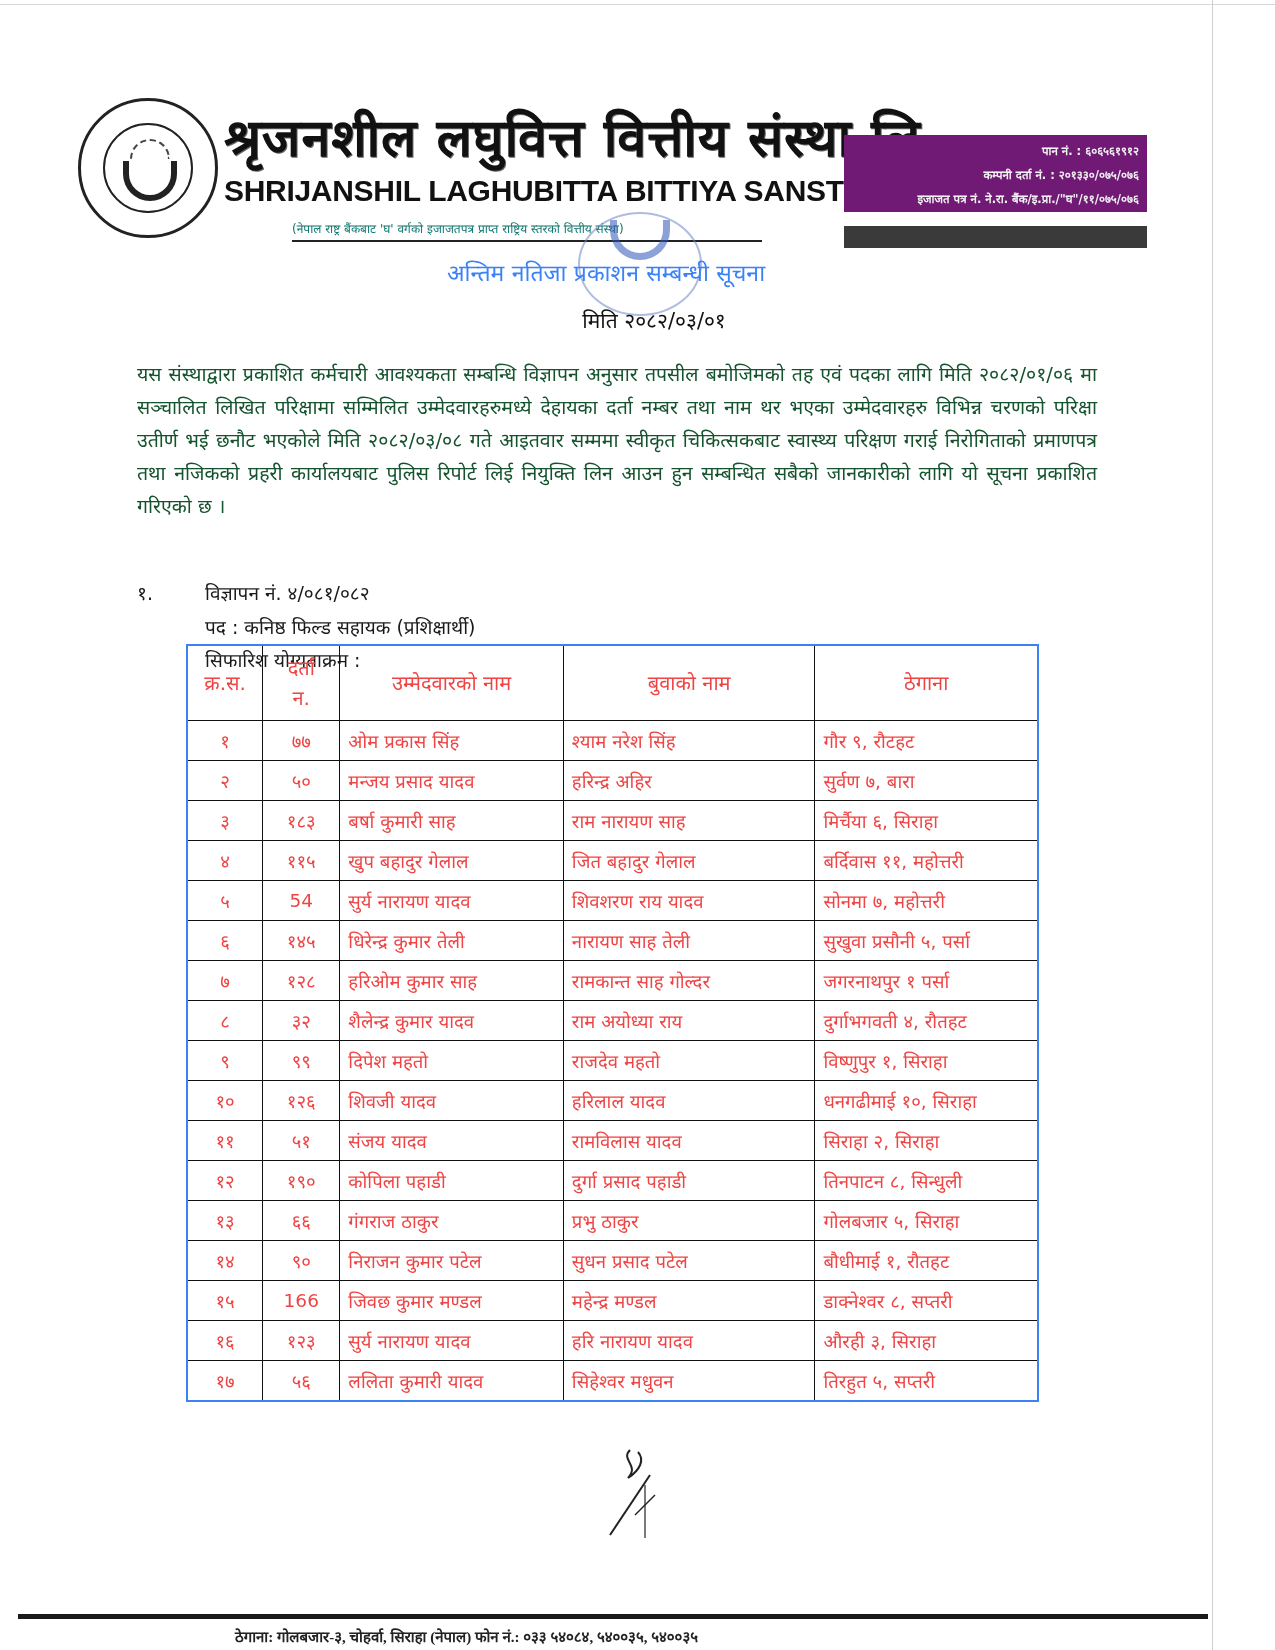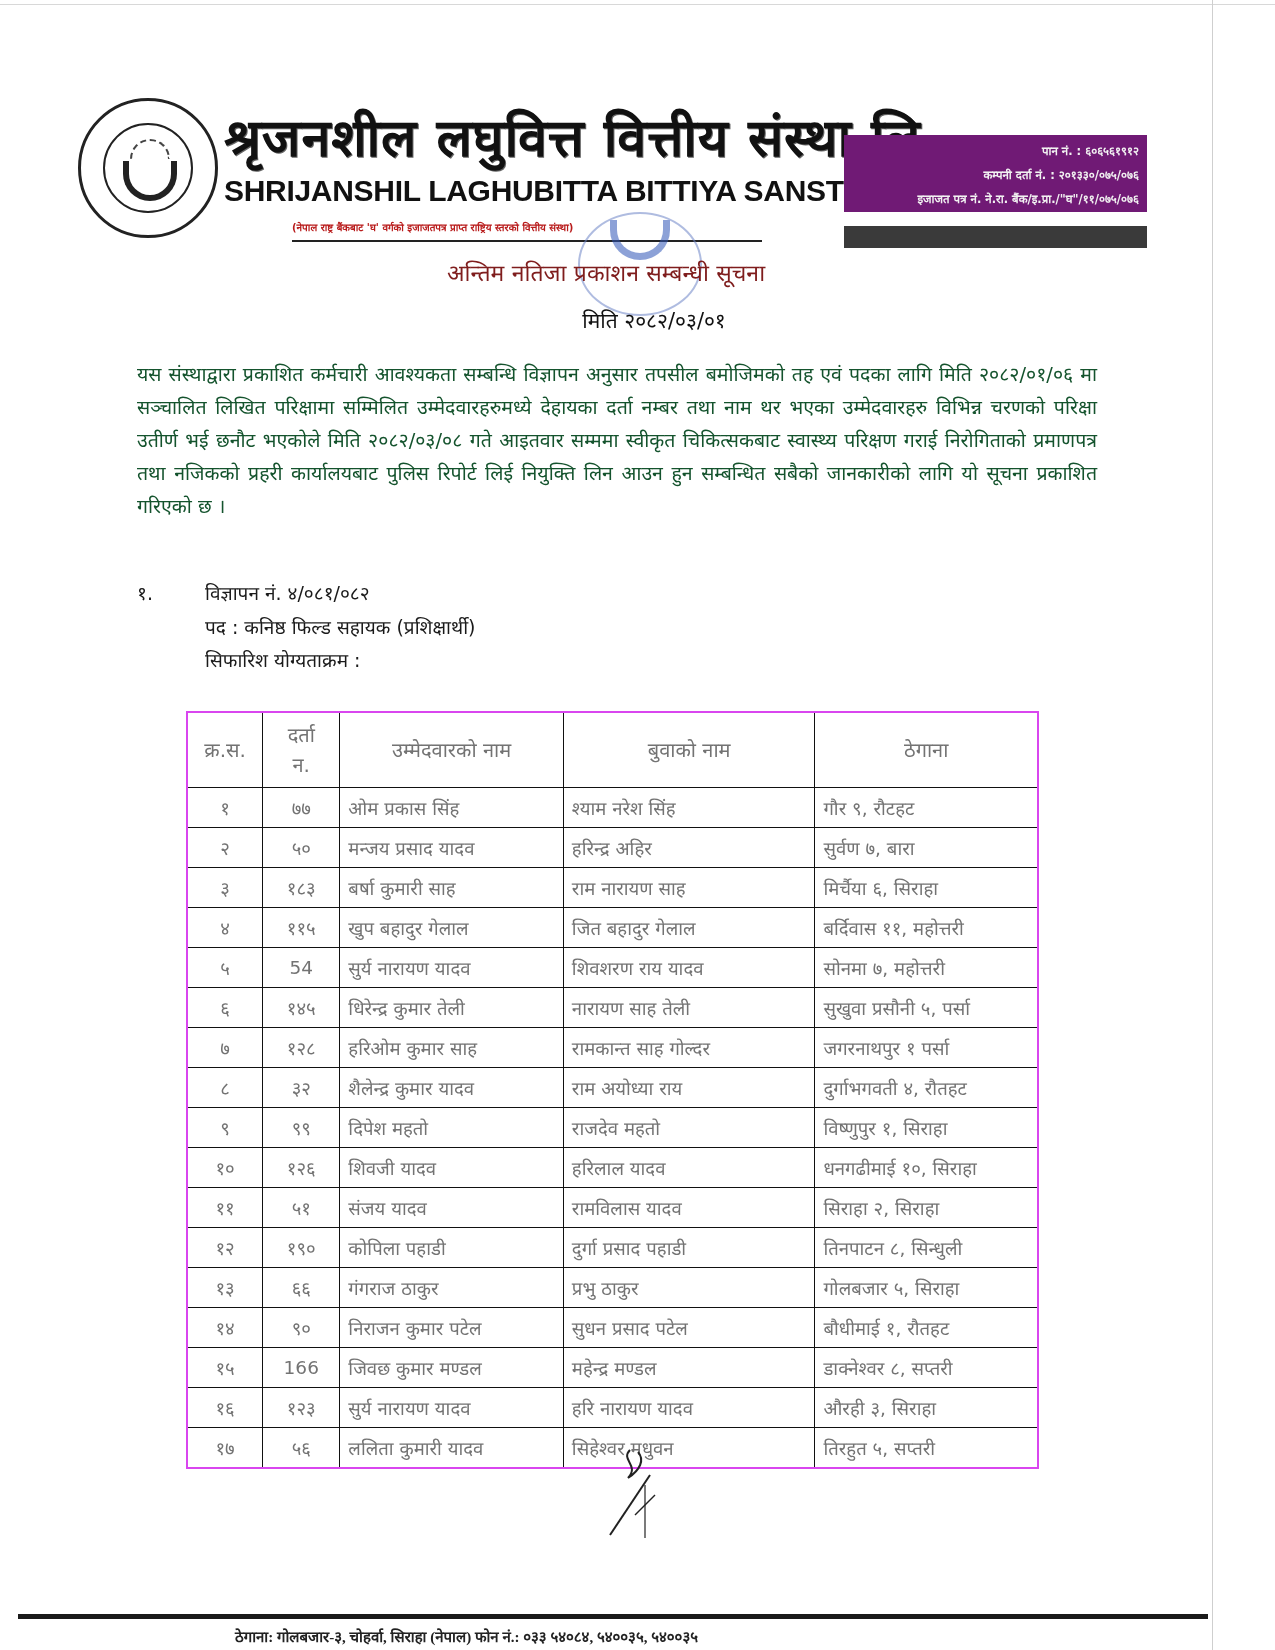--- a/index.html
+++ b/index.html
@@ -15,49 +15,49 @@
                 border: 2px solid #222; box-sizing: border-box; }
   .logo-sun { position: absolute; left: 25px; top: 14px; width: 40px; height: 20px;
               border-radius: 40px 40px 0 0; border: 2px dashed #444; border-bottom: none; box-sizing: border-box; }
   .logo-hands { position: absolute; left: 18px; top: 36px; width: 54px; height: 40px;
                 border-radius: 0 0 30px 30px; border: 6px solid #222; border-top: none; box-sizing: border-box; }
 
   .org-np { position: absolute; left: 224px; top: 100px; font-size: 52px; font-weight: bold;
             letter-spacing: 1px; color: #111; text-shadow: 1px 1px 0 #666; white-space: nowrap; }
   .org-en { position: absolute; left: 224px; top: 174px; font-family: "Liberation Sans", sans-serif;
             font-size: 30px; font-weight: bold; color: #111; white-space: nowrap; letter-spacing: -0.3px; }
-  .org-sub { position: absolute; left: 292px; top: 220px; font-size: 10px; font-weight: bold; color: #b91c1c; white-space: nowrap; }
+  .org-sub { position: absolute; left: 292px; top: 220px; font-size: 12px; font-weight: normal; color: #0f766e; white-space: nowrap; }
   .header-rule { position: absolute; left: 292px; top: 240px; width: 470px; height: 2px; background: #222; }
 
   .reg-box { position: absolute; left: 844px; top: 135px; width: 303px; height: 77px; background: #701a75;
              color: #f2f2f2; font-size: 11.5px; font-weight: bold; box-sizing: border-box; padding: 4px 8px;
              text-align: right; line-height: 24px; }
   .reg-line { white-space: nowrap; }
   .reg-bar { position: absolute; left: 844px; top: 226px; width: 303px; height: 22px; background: #3a3a3a; }
 
   
   .stamp { position: absolute; left: 578px; top: 212px; width: 120px; height: 100px; border-radius: 50%;
            border: 2px solid #6f86c8; opacity: 0.55; }
   .stamp-hands { position: absolute; left: 30px; top: 6px; width: 60px; height: 40px; border-radius: 0 0 30px 30px;
                  border: 7px solid #2f56b8; border-top: none; box-sizing: border-box; }
 
-  .notice-title { position: absolute; left: 0; width: 1212px; top: 256px; text-align: center; font-size: 23px; color: #7f1d1d; }
+  .notice-title { position: absolute; left: 0; width: 1212px; top: 256px; text-align: center; font-size: 23px; color: #3b82f6; }
   .notice-date { position: absolute; left: 0; width: 1212px; top: 306px; text-align: center; font-size: 21px; color: #111; margin-left: 48px; }
 
   .intro { position: absolute; left: 137px; top: 358px; width: 960px; font-size: 19.5px; line-height: 33px;
            text-align: justify; color: #14532d; }
 
   .sec-num { position: absolute; left: 137px; top: 580px; font-size: 19px; }
   .sec-adv { position: absolute; left: 205px; top: 580px; font-size: 19px; }
   .sec-post { position: absolute; left: 205px; top: 614px; font-size: 19px; }
   .sec-rec { position: absolute; left: 205px; top: 647px; font-size: 19px; }
 
   
-  .result-table { position: absolute; left: 186px; top: 711px; width: 853px; border-collapse: collapse;
-                  border: 2px solid #d946ef; font-size: 18.5px; color: #737373; }
+  .result-table { position: absolute; left: 186px; top: 644px; width: 853px; border-collapse: collapse;
+                  border: 2px solid #3b82f6; font-size: 18.5px; color: #ef4444; }
   .result-table th, .result-table td { border: 1.5px solid #111; padding: 0 8px; height: 39px; }
   .result-table th { font-weight: normal; font-size: 20px; height: 74px; text-align: center; line-height: 30px; }
   .result-table td.c { text-align: center; }
   .result-table td.l { text-align: left; }
   .col-sn { width: 58px; } .col-reg { width: 60px; } .col-name { width: 206px; }
   .col-father { width: 234px; } .col-addr { width: 205px; }
 
   .signature { position: absolute; left: 600px; top: 1440px; width: 80px; height: 100px; }
 
   .footer-rule { position: absolute; left: 18px; top: 1614px; width: 1190px; height: 5px; background: #1a1a1a; }

